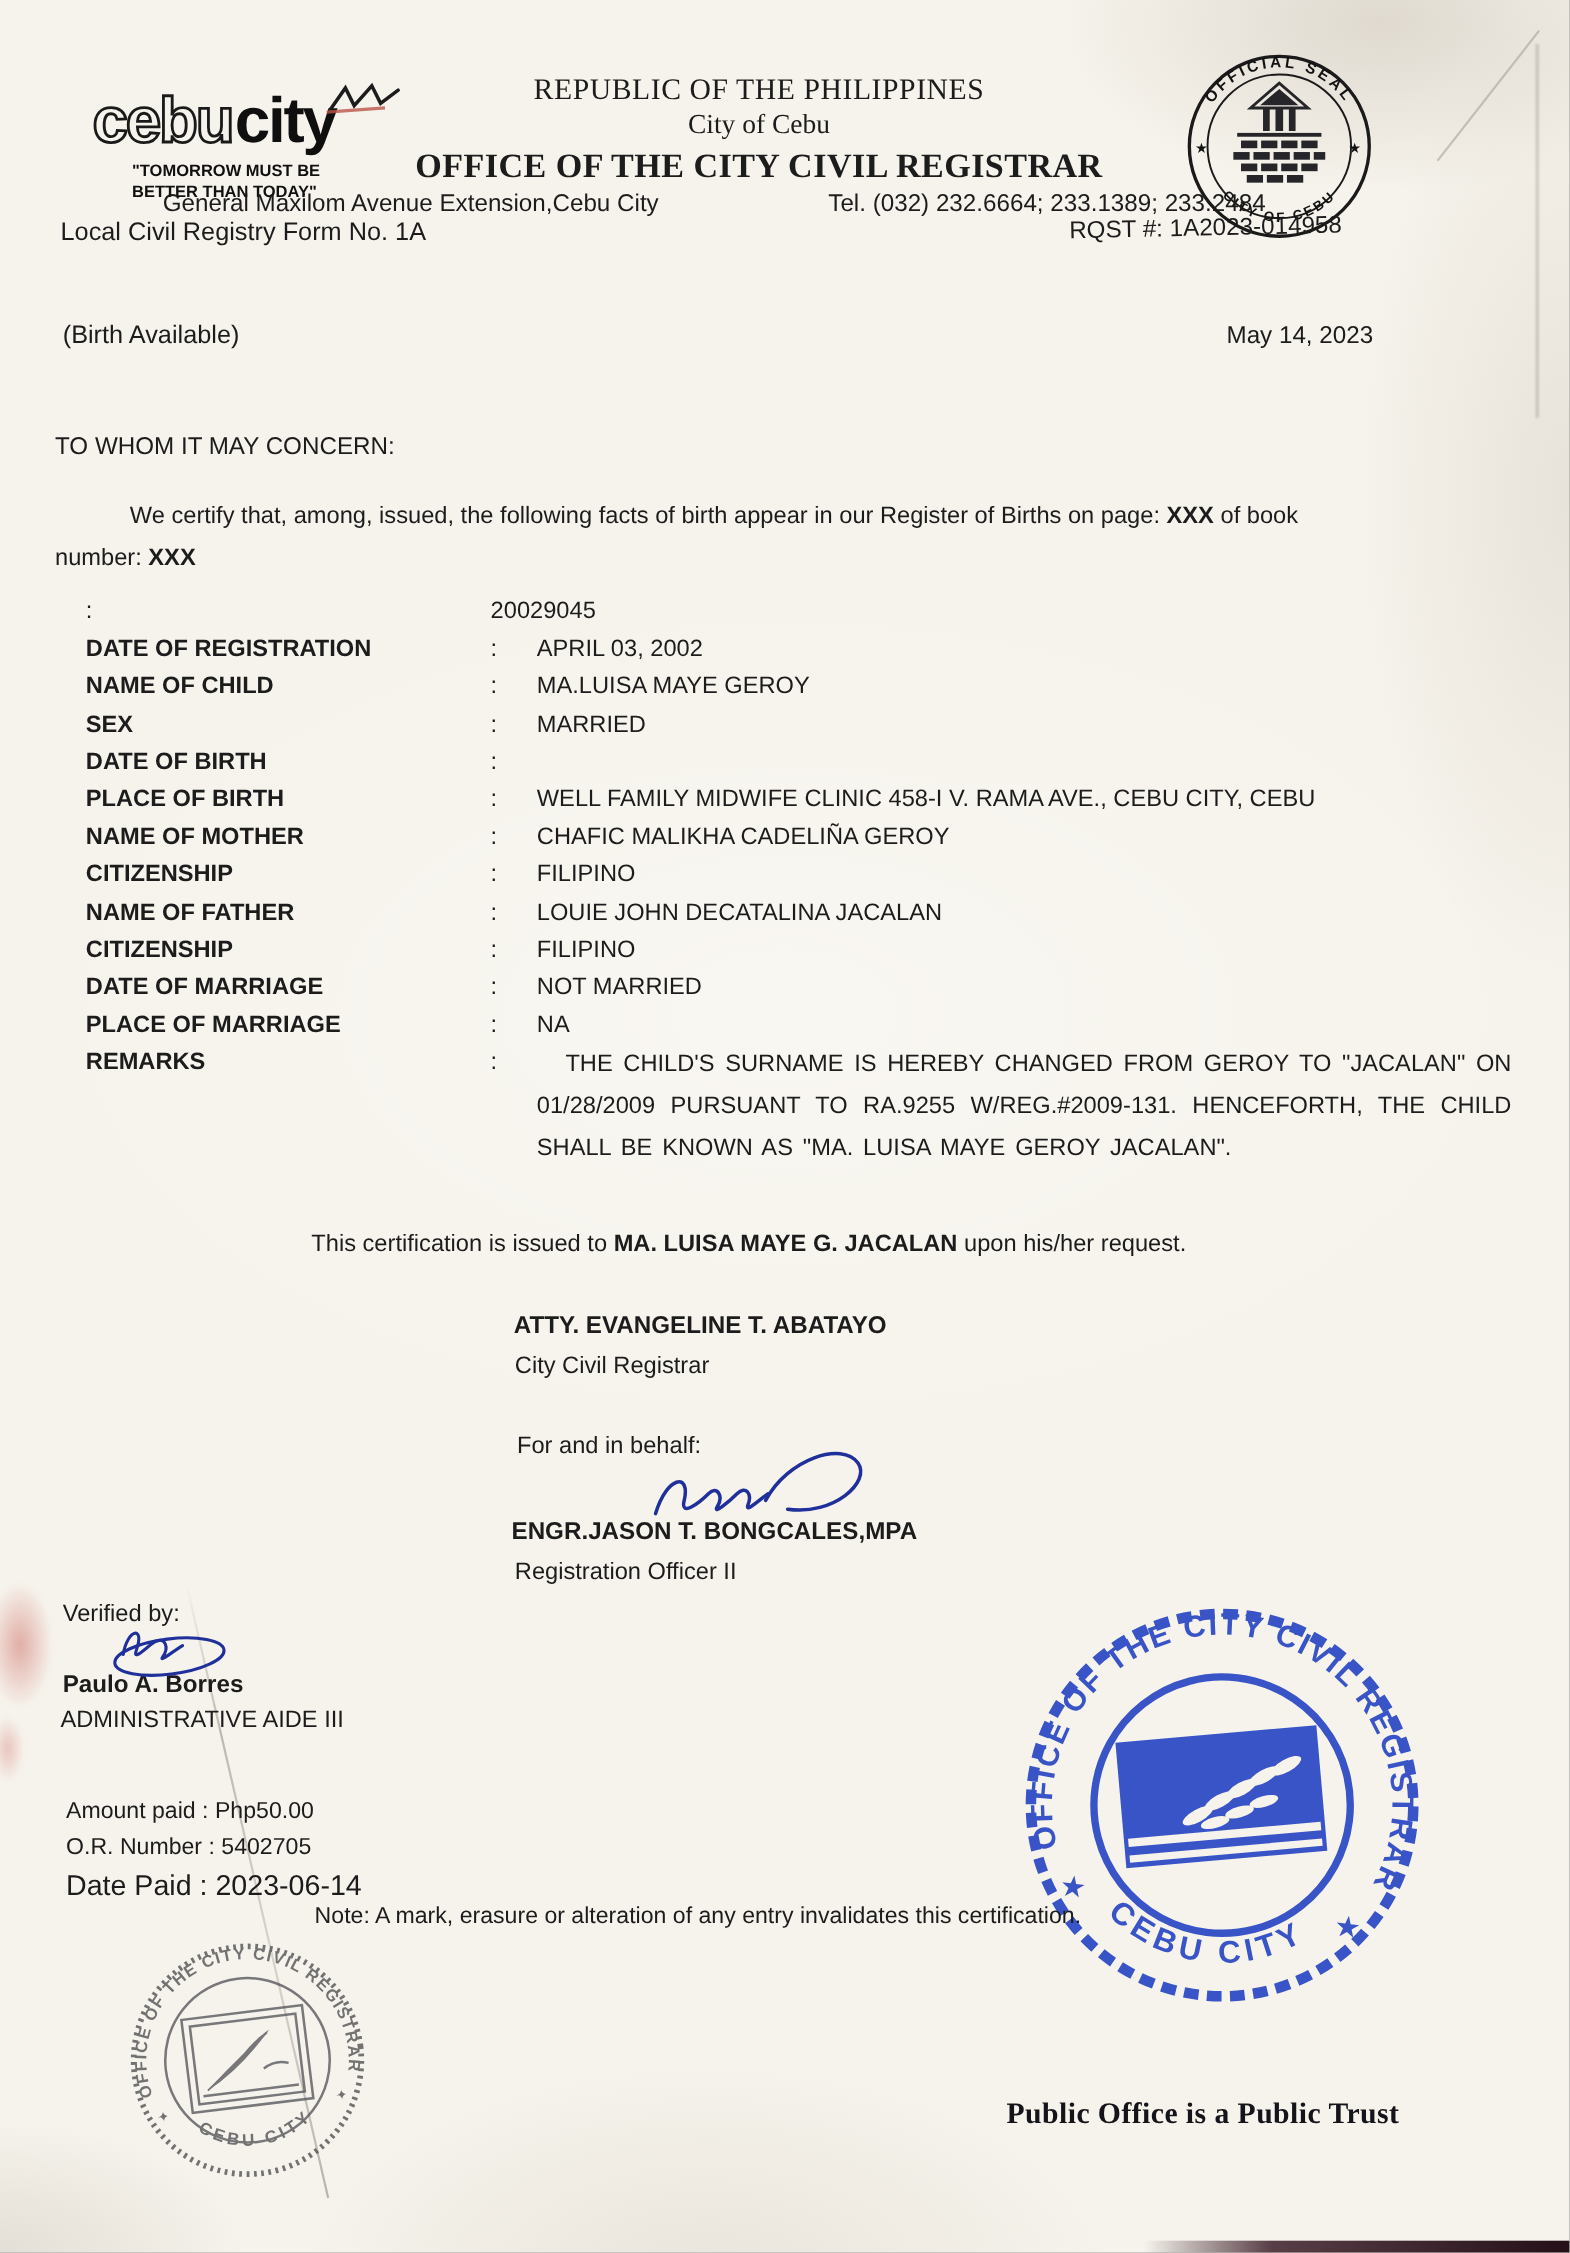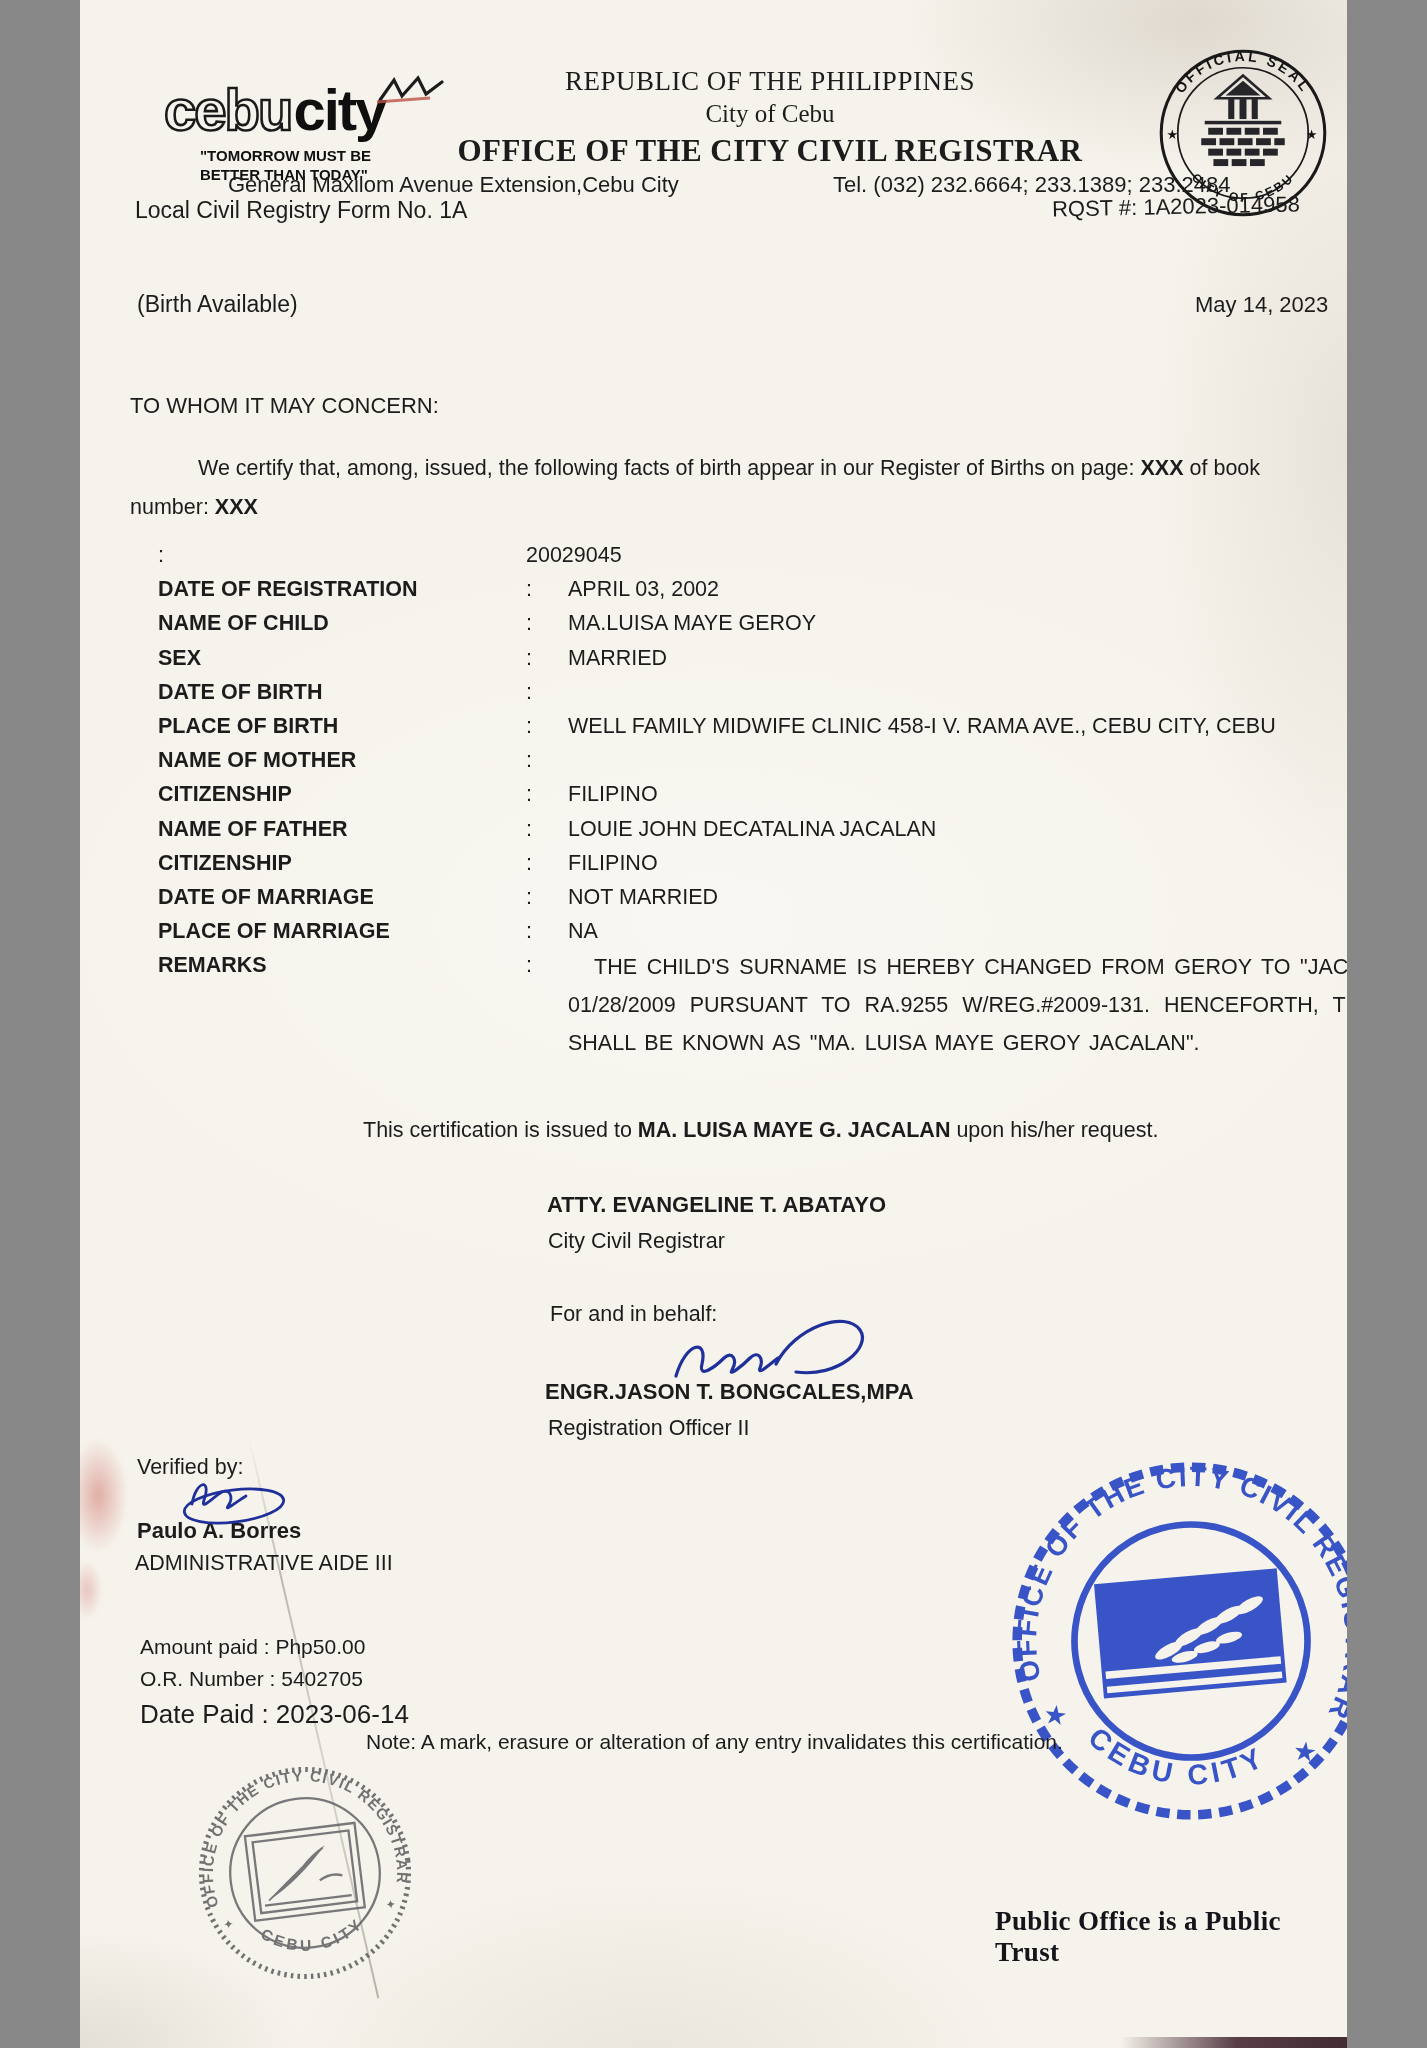--- a/index.html
+++ b/index.html
@@ -1,16 +1,16 @@
 <!DOCTYPE html>
 <html><head>
 <meta charset="utf-8">
 <style>
   html,body{margin:0;padding:0;background:#888;}
-  .page{position:relative;width:1267px;height:2048px;margin:0 auto;overflow:hidden;
+  .page{position:relative;width:1427px;height:2048px;margin:0 auto;overflow:hidden;
     font-family:"Liberation Sans",sans-serif;color:#1c1c1c;
     background-color:#f6f3ec;
     background-image:
       radial-gradient(ellipse 420px 220px at 88% 1%, rgba(170,158,140,0.30), transparent 70%),
       radial-gradient(ellipse 260px 600px at 100% 22%, rgba(180,168,150,0.22), transparent 75%),
       radial-gradient(ellipse 500px 260px at 45% 101%, rgba(175,165,148,0.18), transparent 75%),
       radial-gradient(ellipse 300px 160px at 0% 100%, rgba(160,150,135,0.22), transparent 75%),
       radial-gradient(ellipse 900px 500px at 50% 45%, rgba(255,255,252,0.35), transparent 80%);
   }
   .abs{position:absolute;}
@@ -187,20 +187,21 @@
         <div class="fc">:</div>
       </div>
     <div class="fr">
         <div class="fl">PLACE OF BIRTH</div>
         <div class="fc">:</div>
         <div class="fv">WELL FAMILY MIDWIFE CLINIC 458-I V. RAMA AVE., CEBU CITY, CEBU</div>
       </div>
     <div class="fr">
         <div class="fl">NAME OF MOTHER</div>
         <div class="fc">:</div>
+        <div class="fv">CHAFIC MALIKHA CADELIÑA GEROY</div>
       </div>
     <div class="fr">
         <div class="fl">CITIZENSHIP</div>
         <div class="fc">:</div>
         <div class="fv">FILIPINO</div>
       </div>
     <div class="fr">
         <div class="fl">NAME OF FATHER</div>
         <div class="fc">:</div>
         <div class="fv">LOUIE JOHN DECATALINA JACALAN</div>

